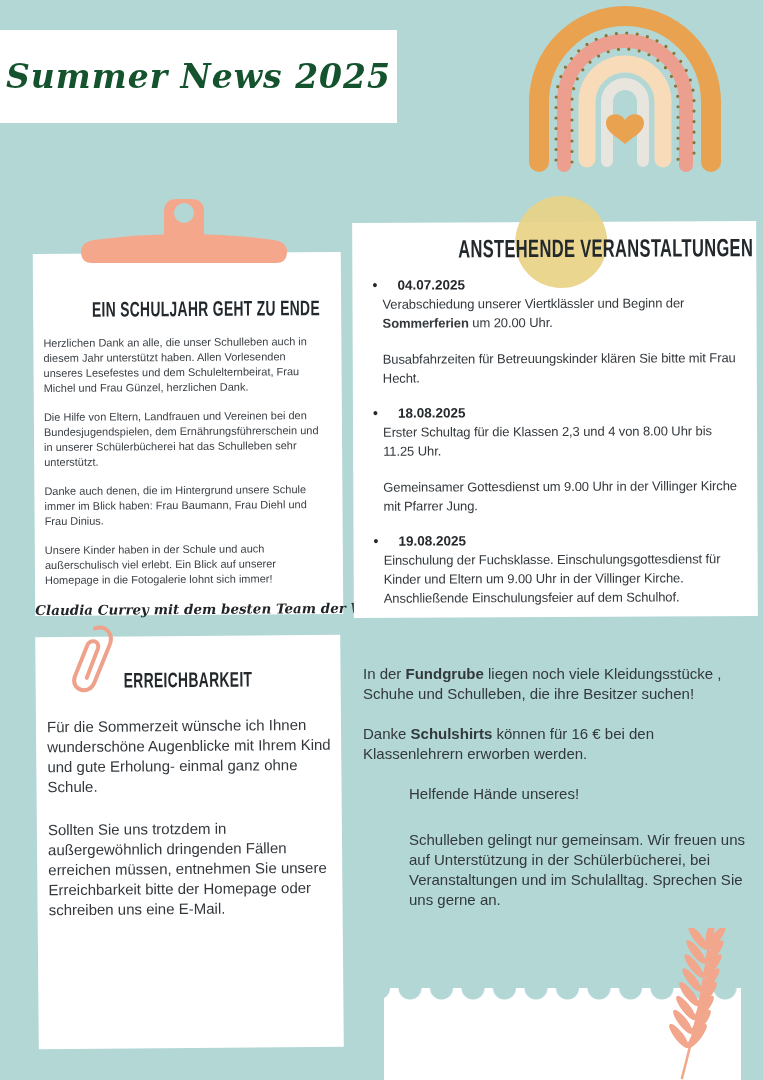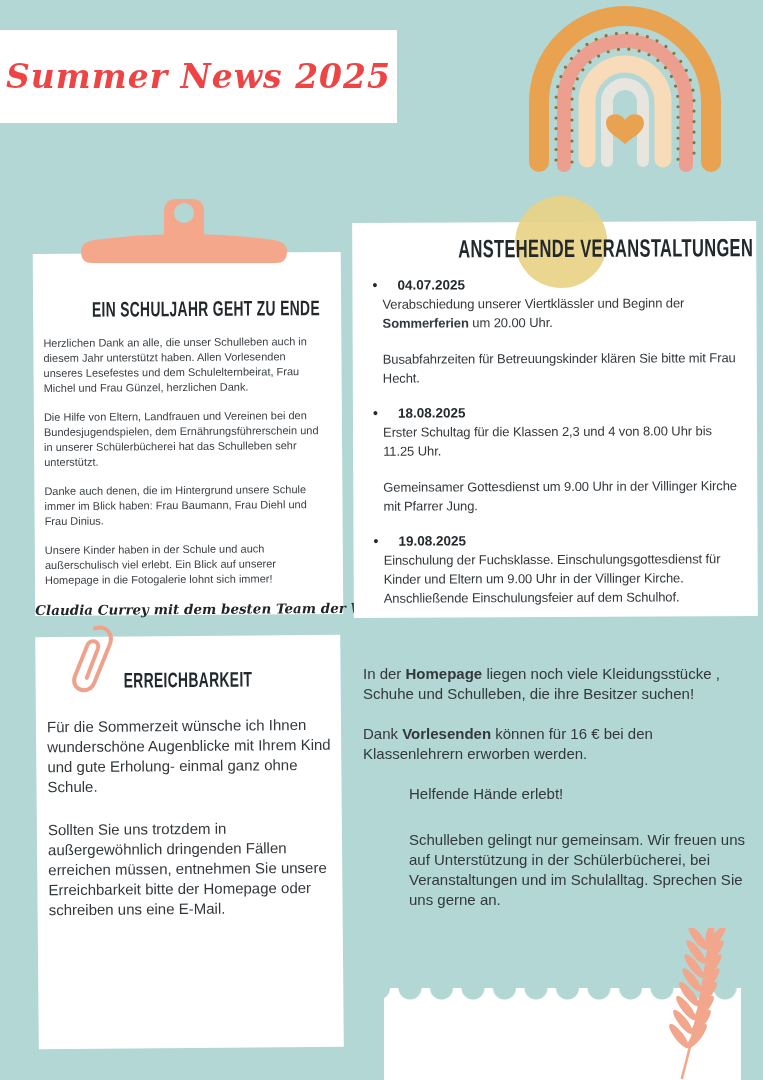--- a/index.html
+++ b/index.html
@@ -6,21 +6,21 @@
   .page {
     position:relative; width:763px; height:1080px;
     background:#b2d7d5; overflow:hidden;
     font-family:"Liberation Sans","DejaVu Sans",sans-serif;
   }
   
   .masthead { position:absolute; left:0; top:30px; width:397px; height:93px; background:#fff; }
   .masthead-title {
     width:100%; height:100%; display:flex; align-items:center; justify-content:center;
     font-family:"DejaVu Serif","Liberation Serif",serif; font-style:italic; font-weight:700;
-    font-size:33px; color:#ef4444; letter-spacing:1px;
+    font-size:33px; color:#14532d; letter-spacing:1px;
   }
   .rainbow { position:absolute; left:525px; top:4px; width:200px; height:172px; }
   .clip { position:absolute; left:78px; top:196px; width:212px; height:70px; z-index:3; }
   .paperclip { position:absolute; left:58px; top:620px; width:62px; height:92px; z-index:3; transform:rotate(6deg); }
   .fern { position:absolute; left:652px; top:928px; width:112px; height:152px; z-index:4; }
 
   .card { position:absolute; background:#ffffff; }
   .hd-wrap { text-align:center; }
   .hd {
     display:inline-block; transform:scaleX(0.66); transform-origin:50% 50%;
@@ -139,23 +139,23 @@
     <div class="hd-wrap">
       <span class="hd">ERREICHBARKEIT</span>
     </div>
     <div class="err-body">
       <p>Für die Sommerzeit wünsche ich Ihnen wunderschöne Augenblicke mit Ihrem Kind und gute Erholung- einmal ganz ohne Schule.</p>
       <p>Sollten Sie uns trotzdem in außergewöhnlich dringenden Fällen erreichen müssen, entnehmen Sie unsere Erreichbarkeit bitte der Homepage oder schreiben uns eine E-Mail.</p>
     </div>
   </div>
 
   <div class="wichtig">
-    <p><span>In der </span><span class="bold">Homepage</span><span> liegen noch viele Kleidungsstücke , Schuhe und Schulleben, die ihre Besitzer suchen!</span></p>
-    <p><span>Dank </span><span class="bold">Vorlesenden</span><span> können für 16 € bei den Klassenlehrern erworben werden.</span></p>
-    <p class="indent gap-lg">Helfende Hände erlebt!</p>
+    <p><span>In der </span><span class="bold">Fundgrube</span><span> liegen noch viele Kleidungsstücke , Schuhe und Schulleben, die ihre Besitzer suchen!</span></p>
+    <p><span>Danke </span><span class="bold">Schulshirts</span><span> können für 16 € bei den Klassenlehrern erworben werden.</span></p>
+    <p class="indent gap-lg">Helfende Hände unseres!</p>
     <p class="indent">Schulleben gelingt nur gemeinsam. Wir freuen uns auf Unterstützung in der Schülerbücherei, bei Veranstaltungen und im Schulalltag. Sprechen Sie uns gerne an.</p>
   </div>
 
   <div class="card card-scallop"></div>
 
   <svg class="fern" viewBox="0 0 112 152" aria-hidden="true">
     <path d="M30 150 C 40 112 52 64 58 6" fill="none" stroke="#f2a68c" stroke-width="2.5" stroke-linecap="round"></path>
     <g fill="#f2a68c">
       <ellipse transform="translate(58,6) rotate(-75)" rx="11" ry="3.8"></ellipse>
       <ellipse transform="translate(46,10) rotate(52)" rx="14.5" ry="4.3"></ellipse>

